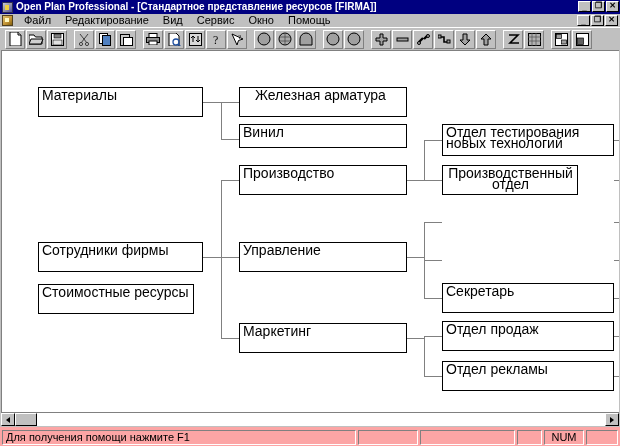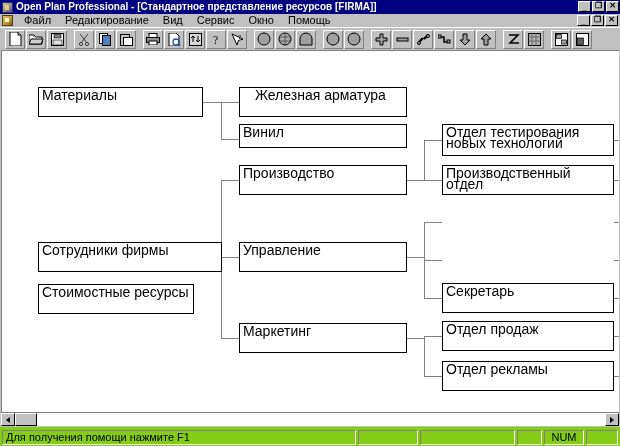--- a/index.html
+++ b/index.html
@@ -125,21 +125,21 @@
     border-right:1px solid #000000;border-bottom:1px solid #000000;
     box-sizing:border-box;
   }
   .arrow-l,.arrow-r{width:0;height:0;border-top:3px solid transparent;border-bottom:3px solid transparent;}
   .arrow-l{border-right:4px solid #000;}
   .arrow-r{border-left:4px solid #000;}
 
   
   .statusbar{
     position:absolute;left:0;top:427px;width:620px;height:19px;
-    background:#84cc16;display:flex;align-items:center;padding:2px 2px 0 2px;
+    background:#fca5a5;display:flex;align-items:center;padding:2px 2px 0 2px;
     box-sizing:border-box;gap:2px;
   }
   .sb-panel{
     height:15px;box-sizing:border-box;
     border-top:1px solid #808080;border-left:1px solid #808080;
     border-right:1px solid #ffffff;border-bottom:1px solid #ffffff;
     font-size:11px;color:#000;line-height:13px;padding-left:3px;
     overflow:hidden;white-space:nowrap;
   }
   .sb-main{flex:1;}
@@ -422,26 +422,26 @@
         </div>
 
       <div class="node" style="left:440px;top:73px;width:172px;height:32px;">
         <span>Отдел тестирования новых технологий</span>
         </div>
 
       <div class="node" style="left:237px;top:114px;width:168px;height:30px;">
         <span>Производство</span>
         </div>
 
-      <div class="node" style="left:440px;top:114px;width:172px;height:30px;">
+      <div class="node" style="left:440px;top:114px;width:136px;height:30px;text-align:center;">
         <span>Производственный отдел</span>
         </div>
 
 
-      <div class="node" style="left:36px;top:191px;width:184px;height:30px;">
+      <div class="node" style="left:36px;top:191px;width:165px;height:30px;">
         <span>Сотрудники фирмы</span>
         </div>
 
       <div class="node" style="left:237px;top:191px;width:168px;height:30px;">
         <span>Управление</span>
         </div>
 
 
       <div class="node" style="left:36px;top:233px;width:156px;height:30px;">
         <span>Стоимостные ресурсы</span>

